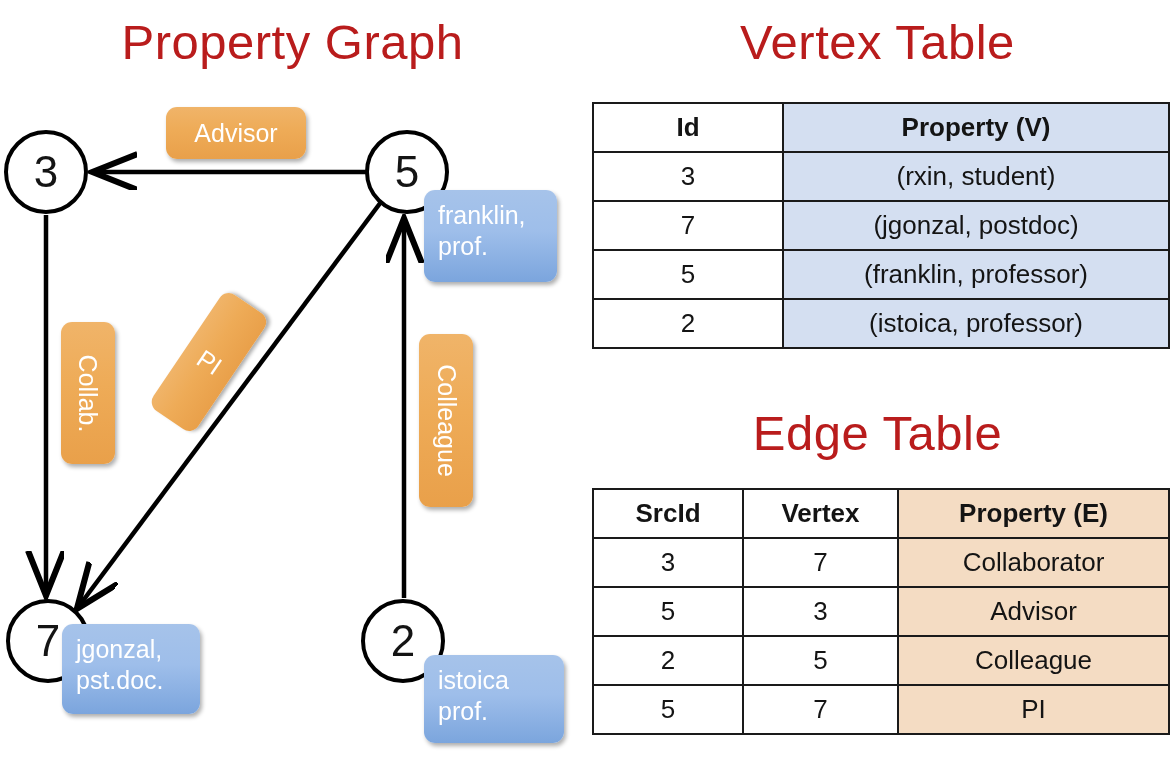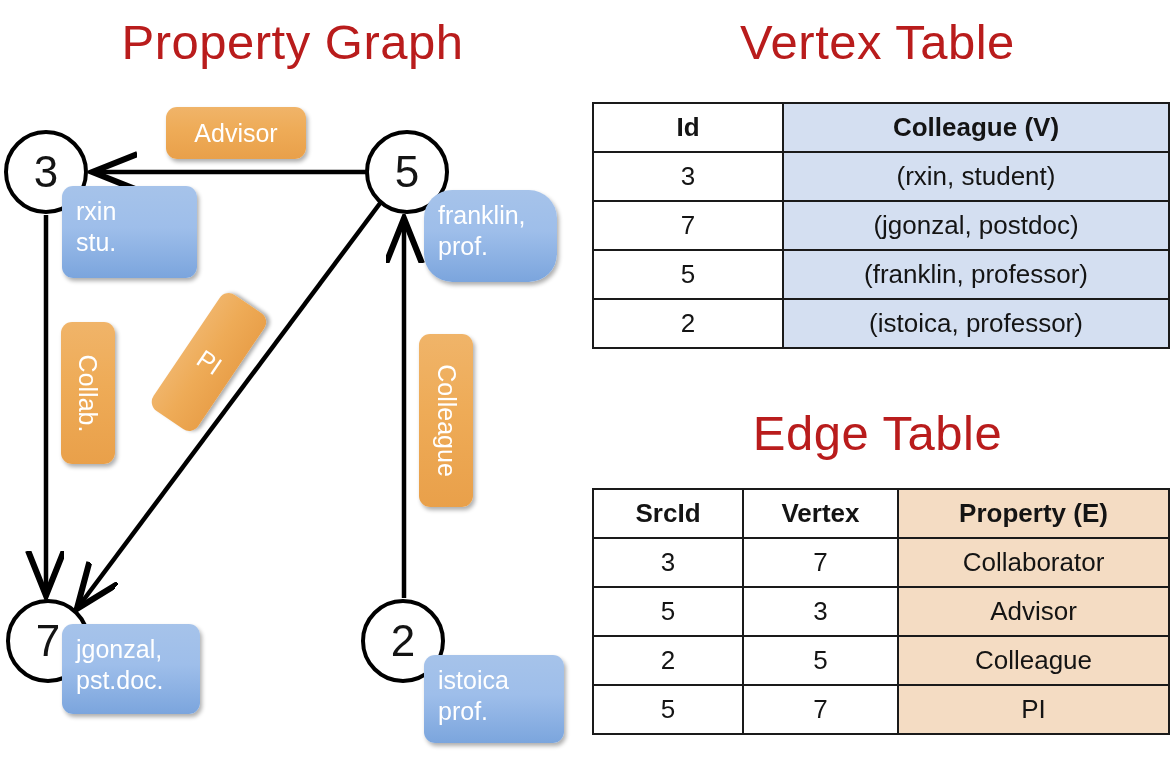--- a/index.html
+++ b/index.html
@@ -145,23 +145,21 @@
     <line x1="381" y1="202" x2="79" y2="606" stroke="#000" stroke-width="4.5" marker-end="url(#arrowhead)"></line>
 
     <line x1="404" y1="598" x2="404" y2="222" stroke="#000" stroke-width="4.5" marker-end="url(#arrowhead)"></line>
   </svg>
 
   <div class="node-circle" style="left:4px;  top:130px;">3</div>
   <div class="node-circle" style="left:365px;top:130px;">5</div>
   <div class="node-circle" style="left:6px;  top:599px;">7</div>
   <div class="node-circle" style="left:361px;top:599px;">2</div>
 
-  <div class="vbox" style="left:62px;  top:186px; width:135px; height:92px;">rxin
-stu.</div>
-  <div class="vbox" style="left:424px; top:190px; width:133px; height:92px;border-radius:28px;">franklin,
+  <div class="vbox" style="left:424px; top:190px; width:133px; height:92px;">franklin,
 prof.</div>
   <div class="vbox" style="left:62px;  top:624px; width:138px; height:90px;">jgonzal,
 pst.doc.</div>
   <div class="vbox" style="left:424px; top:655px; width:140px; height:88px;">istoica
 prof.</div>
 
   <div class="ebox" style="left:166px; top:107px; width:140px; height:52px;">
     <span>Advisor</span>
   </div>
 
@@ -179,21 +177,21 @@
 </div>
 
 <table class="tbl" id="vertex-table">
   <colgroup>
       <col class="c-id">
       <col class="c-prop">
     </colgroup>
   <thead>
     <tr>
       <th>Id</th>
-      <th class="cell-blue">Colleague (V)</th>
+      <th class="cell-blue">Property (V)</th>
     </tr>
   </thead>
   <tbody>
     <tr>
       <td>3</td>
       <td class="cell-blue">(rxin, student)</td>
     </tr>
     <tr>
       <td>7</td>
       <td class="cell-blue">(jgonzal, postdoc)</td>

